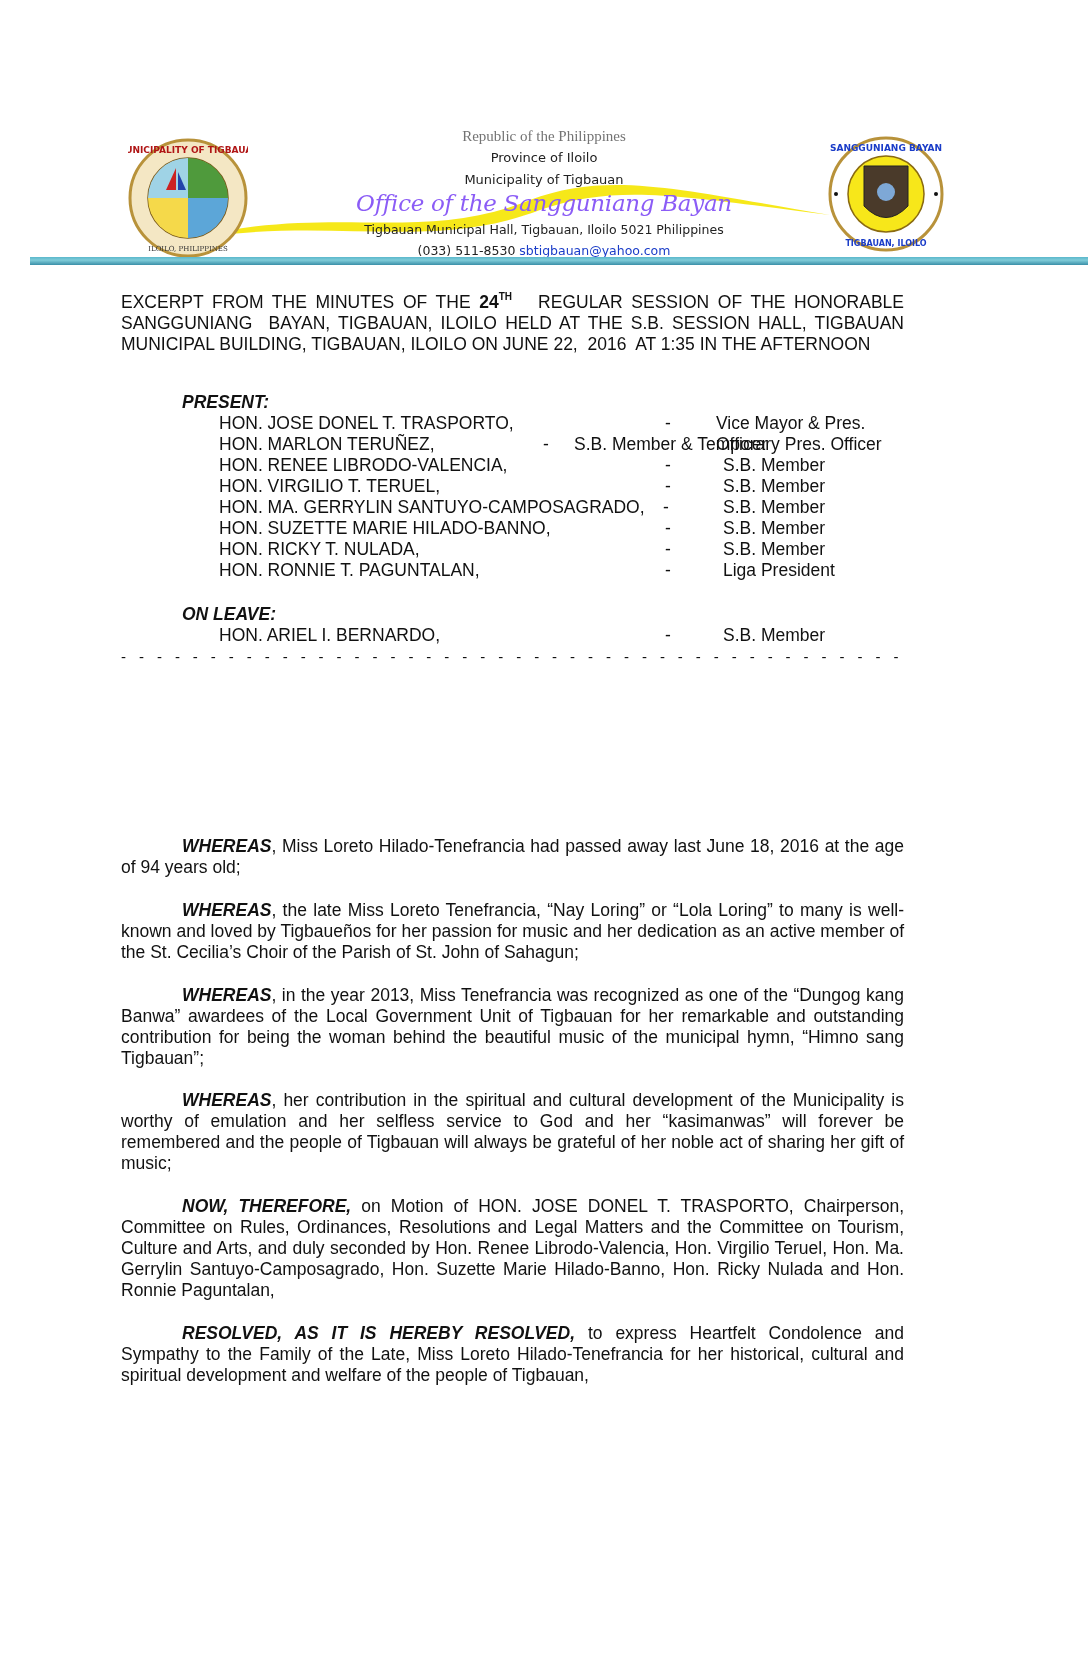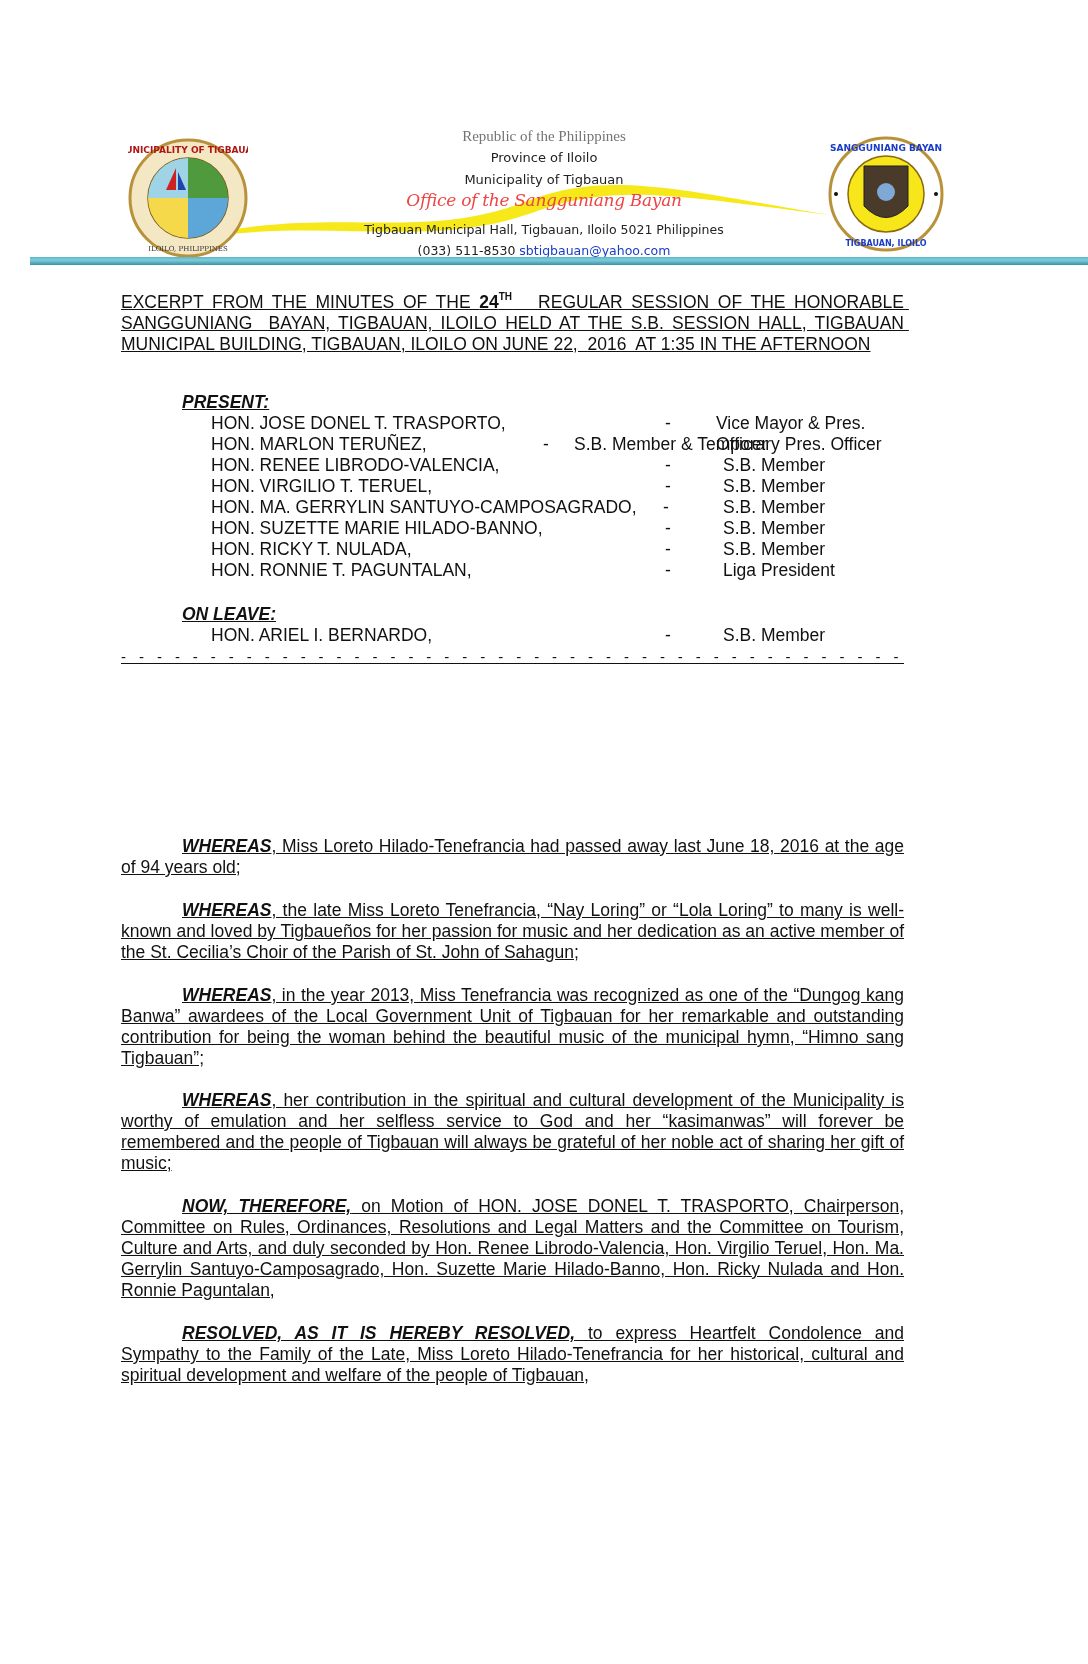--- a/index.html
+++ b/index.html
@@ -9,37 +9,37 @@
   
   .letterhead { position: absolute; left: 0; top: 110px; width: 1088px; height: 160px; }
   .seal { position: absolute; width: 120px; height: 120px; }
   .seal-left { left: 128px; top: 28px; }
   .seal-right { left: 826px; top: 24px; }
   .swoosh { position: absolute; left: 230px; top: 60px; width: 600px; height: 80px; }
   .lh-text { position: absolute; left: 300px; width: 488px; text-align: center; }
   .lh-republic { top: 18px; font-family: "Liberation Serif", serif; font-size: 15px; color: #737373; }
   .lh-province { top: 40px; font-family: "DejaVu Sans", sans-serif; font-size: 13px; color: #222; }
   .lh-municipality { top: 62px; font-family: "DejaVu Sans", sans-serif; font-size: 13px; color: #222; }
-  .lh-office { top: 80px; font-family: "DejaVu Serif", serif; font-style: italic; font-size: 17px; color: #ef4444; letter-spacing: -0.3px; }
+  .lh-office { top: 80px; font-family: "DejaVu Serif", serif; font-style: italic; font-size: 23px; color: #8b5cf6; letter-spacing: -0.3px; }
   .lh-address { top: 112px; font-family: "DejaVu Sans", sans-serif; font-size: 12.5px; color: #222; }
   .lh-contact { top: 133px; font-family: "DejaVu Sans", sans-serif; font-size: 12.5px; color: #222; }
   .lh-contact a { color: #1a3cc8; }
   .band { position: absolute; left: 30px; top: 257px; width: 1058px; height: 8px;
           background: linear-gradient(#5ab8cc 0%, #7fcbd8 40%, #3a8fa8 100%); }
 
   
   .body-text { font-family: "Liberation Sans", sans-serif; font-size: 17.5px; line-height: 21px; color: #111; }
-  .abs { position: absolute; text-decoration: underline; }
+  .abs { position: absolute; }
   .justify { text-align: justify; text-align-last: left; }
   .excerpt { left: 121px; top: 286px; width: 783px; }
   .excerpt b sup { font-size: 10px; vertical-align: 8px; }
 
   .present-heading { left: 182px; top: 392px; font-weight: bold; font-style: italic; }
   .attendee { position: absolute; left: 211px; width: 700px; height: 21px; }
-  .attendee .name { position: absolute; left: 0; }
+  .attendee .name { position: absolute; left: 8px; }
   .attendee .dash { position: absolute; }
   .attendee .role { position: absolute; }
   .onleave-heading { left: 182px; top: 604px; font-weight: bold; font-style: italic; }
 
   .divider { left: 121px; top: 646px; width: 783px; letter-spacing: 4.4px; white-space: nowrap; overflow: hidden; font-size: 15px; }
 
   .res-no { left: 0; top: 688px; width: 1088px; text-align: center; font-weight: bold; }
   .title { left: 121px; top: 731px; width: 783px; font-weight: bold; }
 
   .para { left: 121px; width: 783px; }

